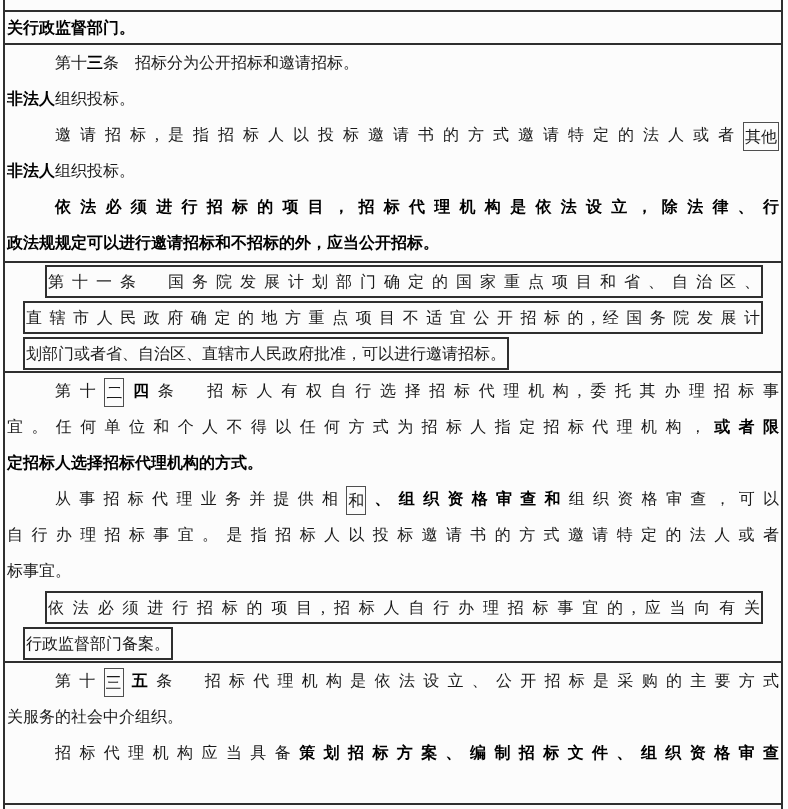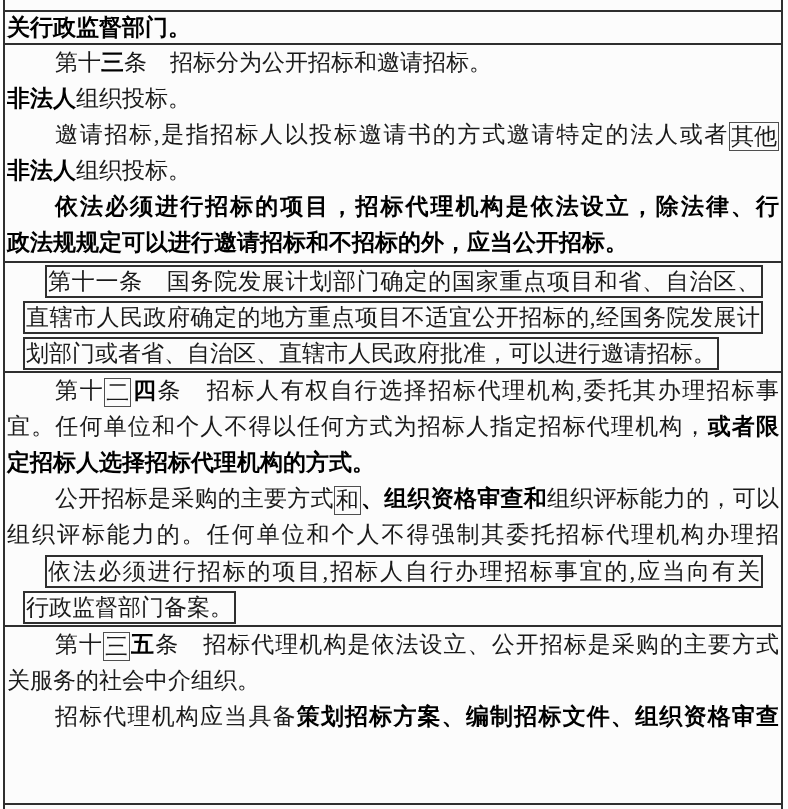--- a/index.html
+++ b/index.html
@@ -12,21 +12,21 @@
     box-sizing:border-box;background:var(--bg);
     border-left:2px solid var(--frame);border-right:2px solid var(--frame);
     padding-top:10px;overflow:hidden;color:var(--text);
   }
   .content{
     height:795px;box-sizing:border-box;overflow:hidden;
     border-bottom:2px solid var(--frame);
   }
   .section{border-top:2px solid var(--frame);box-sizing:border-box;}
   .line{
-    font-size:23px;line-height:36px;height:36px;overflow:hidden;
+    font-size:16px;line-height:36px;height:36px;overflow:hidden;
     padding:0 2px;box-sizing:border-box;
   }
   .section:first-child .line{line-height:31px;height:31px;}
   .line.indent{text-indent:48px;}
   .line.fill{text-align:justify;text-align-last:justify;}
   .seg{text-indent:0;}
   .s-b{font-weight:bold;color:#000;}
   .s-x{
     display:inline-block;text-indent:0;
     border:1.5px solid var(--chg);
@@ -67,22 +67,23 @@
           <span class="boxline stretch"><span class="seg s-n">直辖市人民政府确定的地方重点项目不适宜公开招标的,经国务院发展计</span></span>
         </div>
         <div class="line hasbox">
           <span class="boxline fit"><span class="seg s-n">划部门或者省、自治区、直辖市人民政府批准，可以进行邀请招标。</span></span>
         </div>
       </div>
       <div class="section">
         <div class="line indent fill"><span class="seg s-n">第十</span><span class="seg s-x">二</span><span class="seg s-b">四</span><span class="seg s-n">条　招标人有权自行选择招标代理机构,委托其办理招标事</span></div>
         <div class="line fill"><span class="seg s-n">宜。任何单位和个人不得以任何方式为招标人指定招标代理机构，</span><span class="seg s-b">或者限</span></div>
         <div class="line"><span class="seg s-b">定招标人选择招标代理机构的方式。</span></div>
-        <div class="line indent fill"><span class="seg s-n">公开招标是采购的主要方式</span><span class="seg s-x">和</span><span class="seg s-b">、组织资格审查和</span><span class="seg s-n">组织评标能力的，可以</span></div>
-        <div class="line fill"><span class="seg s-n">组织评标能力的。任何单位和个人不得强制其委托招标代理机构办理招</span></div>
+        <div class="line indent fill"><span class="seg s-n">从事招标代理业务并提供相</span><span class="seg s-x">和</span><span class="seg s-b">、组织资格审查和</span><span class="seg s-n">组织资格审查，可以</span></div>
+        <div class="line fill"><span class="seg s-n">自行办理招标事宜。是指招标人以投标邀请书的方式邀请特定的法人或者</span></div>
+        <div class="line"><span class="seg s-n">标事宜。</span></div>
         <div class="line indent hasbox">
           <span class="boxline stretch"><span class="seg s-n">依法必须进行招标的项目,招标人自行办理招标事宜的,应当向有关</span></span>
         </div>
         <div class="line hasbox">
           <span class="boxline fit"><span class="seg s-n">行政监督部门备案。</span></span>
         </div>
       </div>
       <div class="section">
         <div class="line indent fill"><span class="seg s-n">第十</span><span class="seg s-x">三</span><span class="seg s-b">五</span><span class="seg s-n">条　招标代理机构是依法设立、公开招标是采购的主要方式</span></div>
         <div class="line"><span class="seg s-n">关服务的社会中介组织。</span></div>

